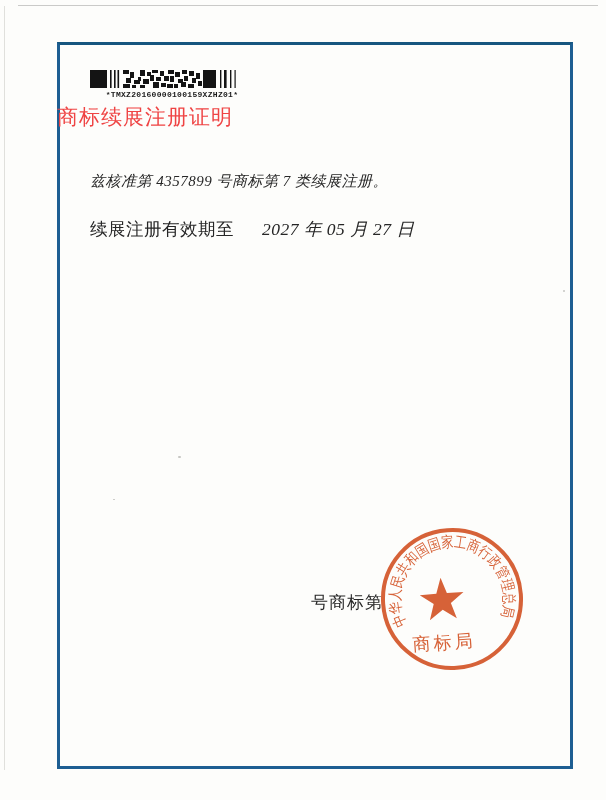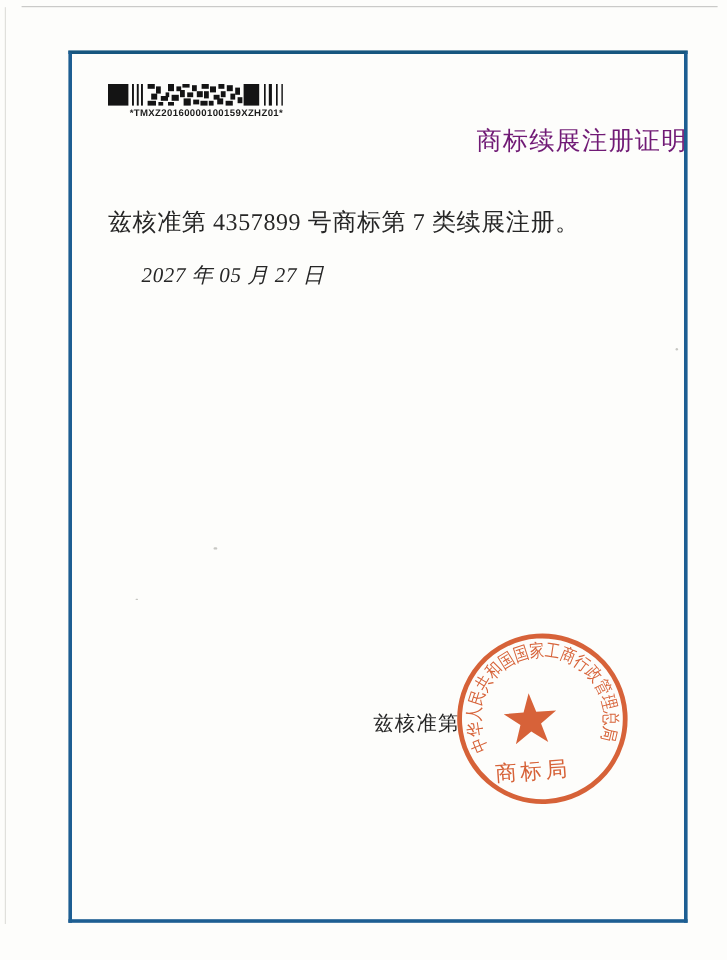--- a/index.html
+++ b/index.html
@@ -51,41 +51,42 @@
     position: absolute;
     left: 90px; top: 70px;
     width: 150px;
     text-align: center;
   }
   .barcode-bars { display: block; }
   .barcode-text {
     display: block;
     margin-top: 1px;
     padding-left: 14px;
-    font-family: Liberation Sans, sans-serif;
+    font-family: Liberation Mono, monospace;
     font-size: 8px;
     font-weight: bold;
     letter-spacing: 0.3px;
     color: #1c1c1c;
     white-space: nowrap;
   }
   .title {
     position: absolute;
     left: 57px; right: 33px; top: 103px;
-    text-align: right;
+    text-align: left;
     font-size: 21px;
     font-weight: 500;
     letter-spacing: 1px;
-    color: #701a75;
+    color: #ef4444;
   }
   .approval-line {
     position: absolute;
     left: 90px; top: 172px;
-    font-size: 20px;
+    font-size: 15px;
     letter-spacing: 0.5px;
+    font-style: italic;
   }
   .validity-line {
     position: absolute;
     left: 90px; top: 217px;
     font-size: 17.5px;
     letter-spacing: 0.5px;
     display: flex;
   }
   .validity-date { margin-left: 28px; font-style: italic; }
   .issuer-label {
@@ -167,24 +168,25 @@
       </g>
     </svg>
     <span class="barcode-text">*TMXZ20160000100159XZHZ01*</span>
   </div>
 
   <div class="title">商标续展注册证明</div>
 
   <div class="approval-line">兹核准第 4357899 号商标第 7 类续展注册。</div>
 
   <div class="validity-line">
+    <span class="validity-label">续展注册有效期至</span>
     <span class="validity-date">2027 年 05 月 27 日</span>
   </div>
 
-  <div class="issuer-label">兹核准第</div>
+  <div class="issuer-label">号商标第</div>
 
   <svg class="seal" viewBox="0 0 160 160">
     <g transform="rotate(-4 80 80)" fill="#d4572a" stroke="none">
       <circle cx="80" cy="80" r="69" fill="none" stroke="#d4572a" stroke-width="4"></circle>
       <path id="sealArc" d="M 32.9 102 A 52 52 0 1 1 127.1 102" fill="none" stroke="none"></path>
       <text font-size="15" font-family="Liberation Serif, DejaVu Serif, serif">
         <textPath href="#sealArc" xlink:href="#sealArc" startOffset="0" textLength="207" lengthAdjust="spacingAndGlyphs">中华人民共和国国家工商行政管理总局</textPath>
       </text>
       <polygon points="70,58 64.7,73.7 48.1,73.9 61.4,83.8 56.5,99.6 70,90 83.5,99.6 78.6,83.8 91.9,73.9 75.3,73.7"></polygon>
       <text x="69" y="129" text-anchor="middle" font-size="18" letter-spacing="3" font-family="Liberation Serif, DejaVu Serif, serif">商标局</text>

